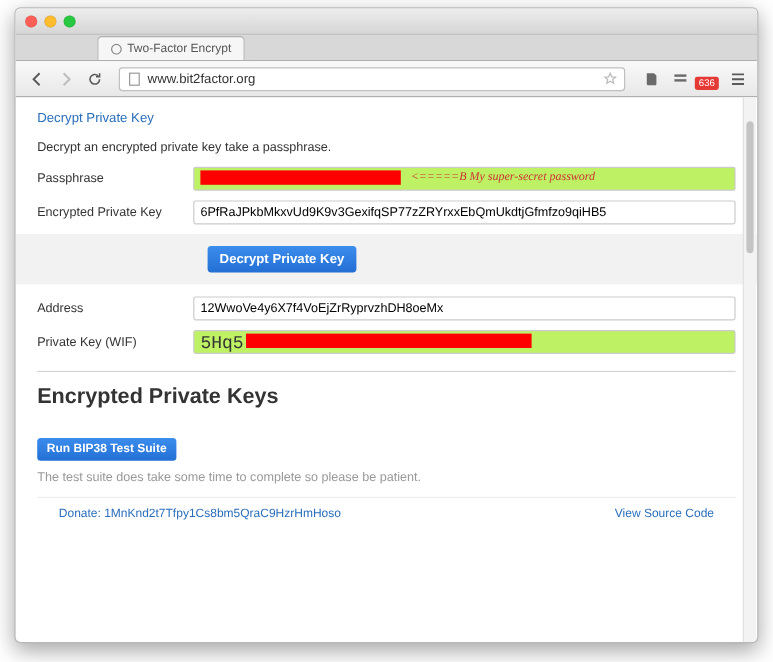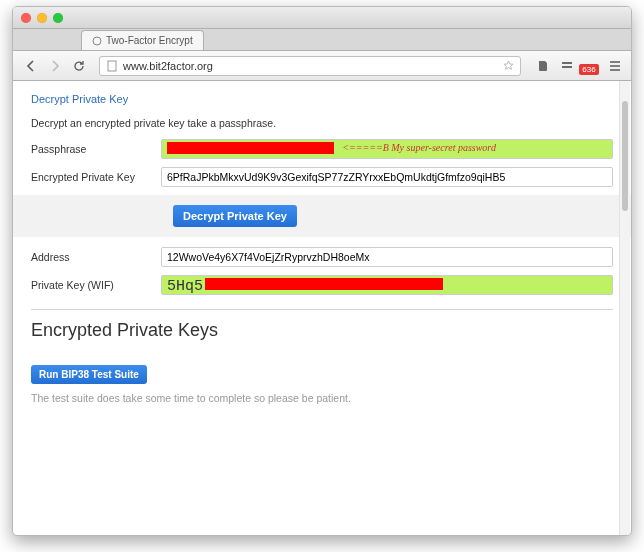--- a/index.html
+++ b/index.html
@@ -28,21 +28,21 @@
   .form-row .field { flex:1; }
   .inputtxt { width:100%; height:20px; border:1px solid #ccc; border-radius:2px; padding:2px 5px; font-size:10.5px; font-family:inherit; }
   .pass-wrap { display:flex; width:100%; border:1px solid #ccc; border-radius:2px; height:20px; padding:2px 5px; background:#bef264; }
   .redact { background:#ff0000; height:12px; flex:0 0 38%; }
   .redact2 { background:#ff0000; height:12px; flex:0 0 54%; margin-left:2px; }
   .annot { color:#c33; font-style:italic; font-family:"Times New Roman",serif; font-size:10px; margin-left:8px; }
   .action-strip { background:#f2f2f2; padding:10px 0 10px 142px; margin:6px -18px 10px -18px; padding-left:160px; }
   .btn-primary { background:linear-gradient(#3b8ded,#236fd4); color:#fff; border:none; border-radius:3px; padding:5px 10px; font-size:11px; font-weight:bold; cursor:pointer; }
   .btn-small { background:linear-gradient(#3b8ded,#236fd4); color:#fff; border:none; border-radius:3px; padding:4px 8px; font-size:10px; font-weight:bold; cursor:pointer; }
   .divider-thick { border:none; border-top:1px solid #d4d4d4; margin:14px 0 10px 0; }
-  .h2 { font-size:18px; font-weight:normal; color:#333; margin:6px 0 10px 0; }
+  .h2 { font-size:18px; font-weight:bold; color:#333; margin:6px 0 10px 0; }
   .muted { color:#999; font-size:10.5px; margin-top:8px; }
   .footer { display:flex; justify-content:space-between; padding:8px 18px 0 18px; border-top:1px solid #eee; margin-top:10px;}
   .footer a { color:#2a6ebb; font-size:10px; cursor:pointer;}
   .scrollbar { position:absolute; right:1px; top:0; bottom:0; width:11px; background:#f3f3f3; border-left:1px solid #e2e2e2;}
   .thumb { position:absolute; left:2px; right:2px; top:20px; height:110px; background:#c4c4c4; border-radius:4px;}
   svg { display:block; }
 </style>
 </head>
 <body>
 
@@ -164,17 +164,21 @@
       <hr class="divider-thick">
 
       <div class="h2">Encrypted Private Keys</div>
 
 
       <div style="height:14px;"></div>
 
       <button class="btn-small">Run BIP38 Test Suite</button>
       <div class="muted">The test suite does take some time to complete so please be patient.</div>
 
+      <div class="footer">
+        <a>Donate: 1MnKnd2t7Tfpy1Cs8bm5QraC9HzrHmHoso</a>
+        <a>View Source Code</a>
+      </div>
 
     </div>
   </div>
 
 </div>
 
 </body></html>

